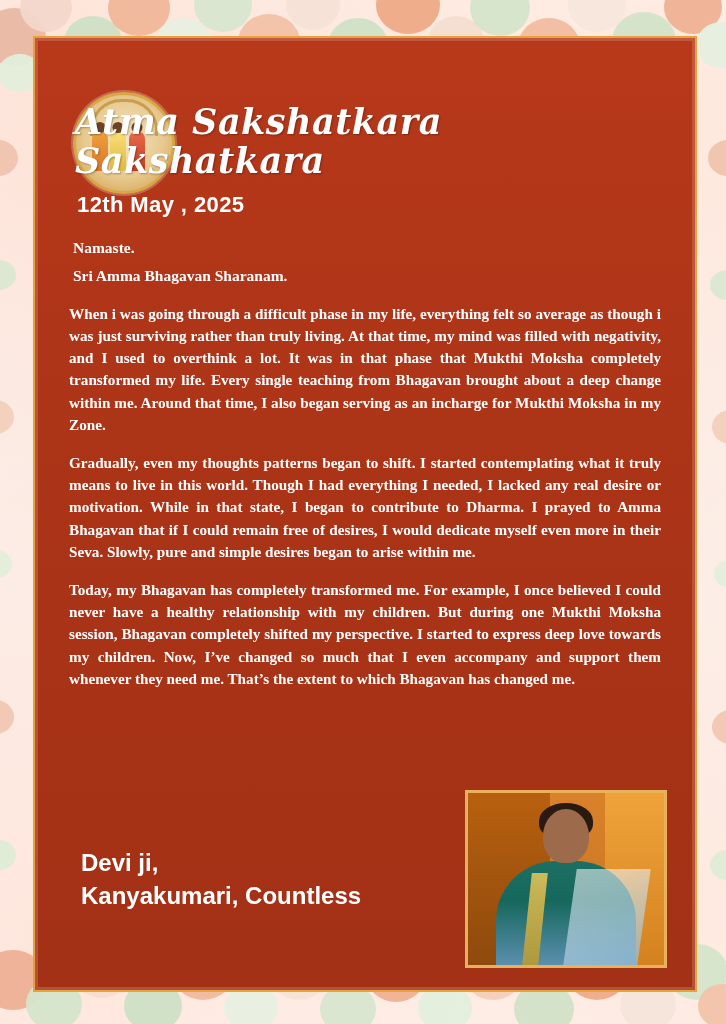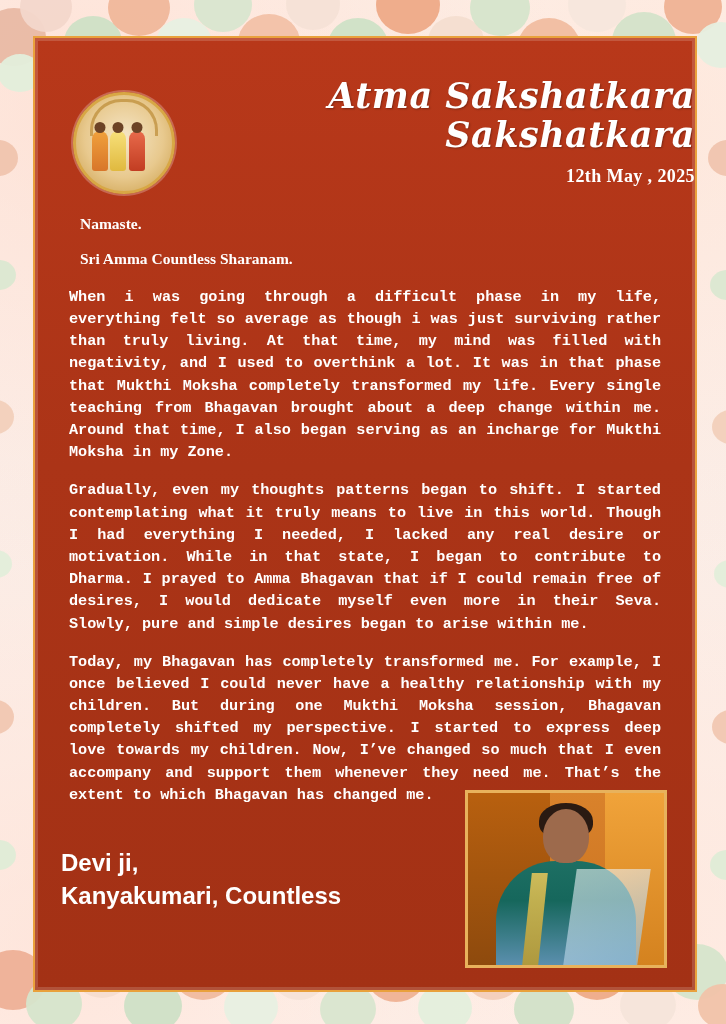--- a/index.html
+++ b/index.html
@@ -59,40 +59,40 @@
     width: 660px;
     height: 952px;
     background: linear-gradient(180deg, #b8381a 0%, #ab3417 45%, #a33115 100%);
     border: 2px solid #e9a13c;
     box-shadow: 0 0 0 3px rgba(255,255,255,0.16) inset;
   }
 
   
   .header {
     position: relative;
-    padding-top: 38px;
-    text-align: right;
+    padding-top: 64px;
+    text-align: left;
   }
   .title {
     font-family: "DejaVu Serif", serif;
     font-style: italic;
     font-weight: bold;
     color: #ffffff;
     font-size: 35px;
     line-height: 1.12;
     letter-spacing: 0.5px;
     text-shadow: 1px 1px 2px rgba(0,0,0,0.3);
     margin: 0 0 0 40px;
   }
   .date {
     margin: 12px 0 0 42px;
-    font-family: Liberation Serif, serif;
-    font-weight: bold;
-    color: #ffffff;
-    font-size: 18px;
+    font-family: Liberation Sans, sans-serif;
+    font-weight: bold;
+    color: #ffffff;
+    font-size: 22px;
     letter-spacing: 0.4px;
   }
 
   
   .medallion {
     position: absolute;
     left: 38px;
     top: 54px;
     width: 96px;
     height: 96px;
@@ -145,36 +145,36 @@
     padding: 14px 34px 0 34px;
     color: #ffffff;
   }
   .salutation {
     font-family: "Liberation Serif", serif;
     font-weight: bold;
     font-size: 15.5px;
     line-height: 1.5;
     margin-bottom: 16px;
   }
-  .salutation div { margin: 11px; }
+  .salutation div { margin: 4px; }
 
   .para {
-    font-family: Liberation Mono, monospace;
+    font-family: Liberation Serif, serif;
     font-weight: bold;
     font-size: 15.2px;
     line-height: 1.46;
     text-align: justify;
     margin: 16px 0 16px 0;
     color: #ffffff;
   }
 
   
   .sign {
     position: absolute;
-    left: 26px;
+    left: 46px;
     bottom: 78px;
     font-family: "Liberation Sans", sans-serif;
     font-weight: bold;
     font-size: 24px;
     line-height: 1.35;
     color: #ffffff;
   }
 
   
   .photo {
@@ -322,21 +322,21 @@
       <div class="title">
         <div>Atma Sakshatkara</div>
         <div>Sakshatkara</div>
       </div>
       <div class="date">12th May , 2025</div>
     </div>
 
     <div class="body-wrap">
       <div class="salutation">
         <div>Namaste.</div>
-        <div>Sri Amma Countless Sharanam.</div>
+        <div>Sri Amma Bhagavan Sharanam.</div>
       </div>
 
       <p class="para">When i was going through a difficult phase in my life, everything felt so average as though i was just surviving rather than truly living. At that time, my mind was filled with negativity, and I used to overthink a lot. It was in that phase that Mukthi Moksha completely transformed my life. Every single teaching from Bhagavan brought about a deep change within me. Around that time, I also began serving as an incharge for Mukthi Moksha in my Zone.</p>
       <p class="para">Gradually, even my thoughts patterns began to shift. I started contemplating what it truly means to live in this world. Though I had everything I needed, I lacked any real desire or motivation. While in that state, I began to contribute to Dharma. I prayed to Amma Bhagavan that if I could remain free of desires, I would dedicate myself even more in their Seva. Slowly, pure and simple desires began to arise within me.</p>
       <p class="para">Today, my Bhagavan has completely transformed me. For example, I once believed I could never have a healthy relationship with my children. But during one Mukthi Moksha session, Bhagavan completely shifted my perspective. I started to express deep love towards my children. Now, I’ve changed so much that I even accompany and support them whenever they need me. That’s the extent to which Bhagavan has changed me.</p>
     </div>
 
     <div class="sign">
       <div>Devi ji,</div>
       <div>Kanyakumari, Countless</div>

